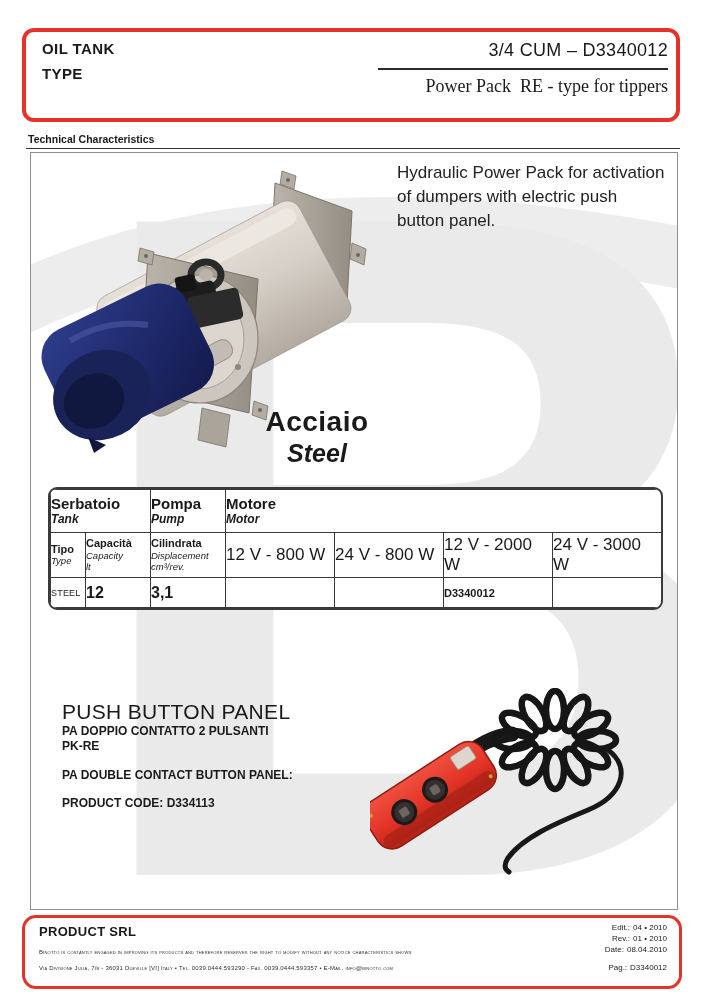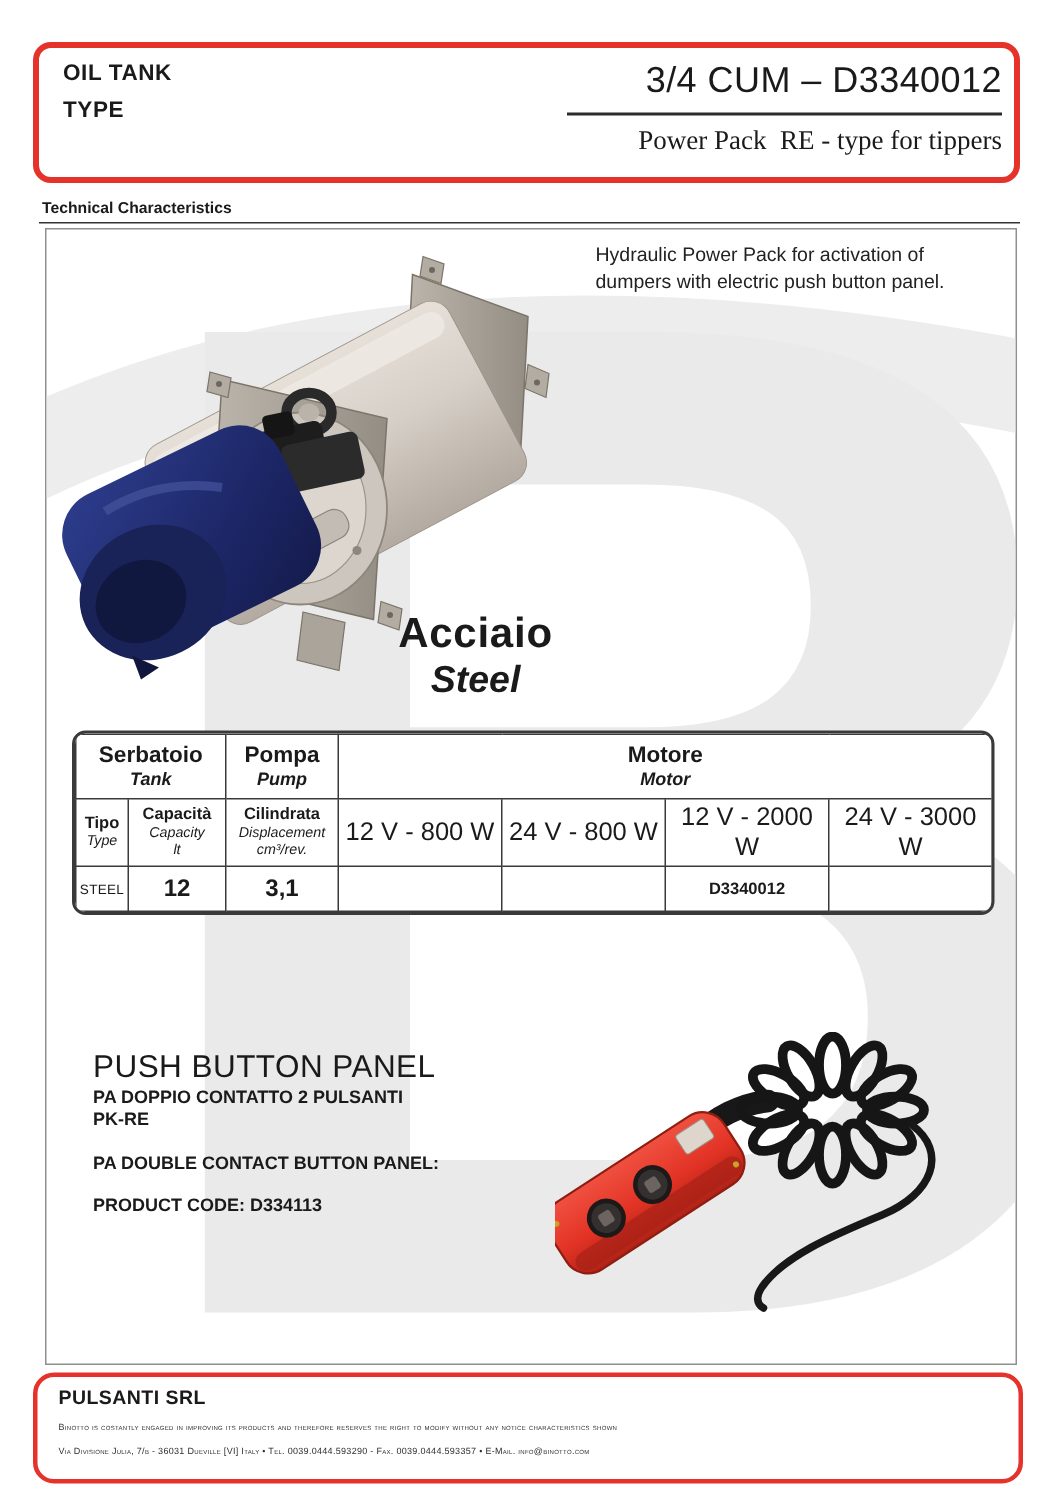--- a/index.html
+++ b/index.html
@@ -9,49 +9,49 @@
     -webkit-font-smoothing:antialiased;
   }
   
   .header-box{
     position:absolute;left:22px;top:28px;width:650px;height:86px;
     border:4px solid #e5332b;border-radius:12px;background:#fff;
   }
   .hdr-title1{position:absolute;left:16px;top:8px;font-size:15px;font-weight:bold;letter-spacing:.4px;}
   .hdr-title2{position:absolute;left:16px;top:33px;font-size:15px;font-weight:bold;letter-spacing:.4px;}
   .hdr-right{position:absolute;right:8px;top:8px;width:290px;text-align:right;}
-  .hdr-code{font-size:24px;letter-spacing:.3px;}
+  .hdr-code{font-size:18px;letter-spacing:.3px;}
   .hdr-rule{border:0;border-top:2px solid #2b2b2b;margin:7px 0 0 0;width:290px;}
   .hdr-sub{font-size:18px;margin-top:6px;white-space:pre-wrap;font-family:Liberation Serif, serif;}
   
   .tech-label{position:absolute;left:28px;top:133px;font-size:10.5px;font-weight:bold;}
   .tech-rule{position:absolute;left:26px;top:148px;width:654px;border-top:1.5px solid #333;}
   
   .content-box{
     position:absolute;left:30px;top:152px;width:646px;height:756px;
     border:1px solid #8f8f8f;overflow:hidden;background:#fff;
   }
   .watermark{position:absolute;left:0;top:0;width:646px;height:756px;z-index:0;}
   
   .intro-desc{
     position:absolute;left:397px;top:161px;width:268px;
-    font-size:13px;line-height:1.4;color:#222;z-index:2;
+    font-size:17px;line-height:1.4;color:#222;z-index:2;
   }
   
   .pack-illus{position:absolute;left:30px;top:153px;width:360px;height:320px;z-index:1;}
   .caption{position:absolute;left:232px;top:406px;width:170px;text-align:center;z-index:2;}
   .caption-it{font-size:28px;font-weight:bold;letter-spacing:.5px;}
   .caption-en{font-size:25px;font-weight:bold;font-style:italic;margin-top:1px;}
   
   .spec-wrap{
     position:absolute;left:48px;top:487px;width:611px;z-index:2;
     border:2px solid #3a3a3a;border-radius:9px;overflow:hidden;background:#fff;
   }
   table.spec{border-collapse:collapse;width:100%;table-layout:fixed;}
-  table.spec th,table.spec td{border:1px solid #3a3a3a;padding:0;text-align:center;vertical-align:middle;}
+  table.spec th,table.spec td{border:1px solid #3a3a3a;padding:0;text-align:left;vertical-align:middle;}
   tr.group-row th{height:42px;}
   tr.col-row th{height:44px;font-weight:normal;}
   tr.data-row td{height:29px;}
   .g-main{font-size:15px;font-weight:bold;line-height:1.1;}
   .g-sub{font-size:12px;font-style:italic;line-height:1.1;}
   .c-main{font-size:11px;font-weight:bold;line-height:1.2;}
   .c-sub{font-size:9.5px;font-style:italic;line-height:1.15;}
   .c-volt{font-size:17px;}
   .d-type{font-size:9px;letter-spacing:.2px;}
   .d-num{font-size:16px;font-weight:bold;}
@@ -293,16 +293,34 @@
     <circle cx="28" cy="107" r="11.5" fill="#353030" stroke="#1d1919" stroke-width="3"></circle>
     <rect x="23.5" y="102.5" width="9" height="9" rx="2" fill="#6b6460"></rect>
     <circle cx="66" cy="105" r="11.5" fill="#353030" stroke="#1d1919" stroke-width="3"></circle>
     <rect x="61.5" y="100.5" width="9" height="9" rx="2" fill="#6b6460"></rect>
     <circle cx="-2" y="0" cy="92" r="2" fill="#c9a227"></circle>
     <circle cx="120" cy="124" r="2" fill="#c9a227"></circle>
   </g>
 </svg>
 
 <div class="footer-box">
-  <div class="ft-company">PULSANTI SRL</div>
+  <div class="ft-company">PRODUCT SRL</div>
   <div class="ft-disclaimer">Binotto is costantly engaged in improving its products and therefore reserves the right to modify without any notice characteristics shown</div>
   <div class="ft-address">Via Divisione Julia, 7/b - 36031 Dueville [VI] Italy • Tel. 0039.0444.593290 - Fax. 0039.0444.593357 • E-Mail. info@binotto.com</div>
+  <div class="ft-meta">
+    <div class="ft-row">
+      <span>Edit.:</span>
+      <span>04 • 2010</span>
+    </div>
+    <div class="ft-row">
+      <span>Rev.:</span>
+      <span>01 • 2010</span>
+    </div>
+    <div class="ft-row">
+      <span>Date:</span>
+      <span>08.04.2010</span>
+    </div>
+    <div class="ft-row ft-pag">
+      <span>Pag.:</span>
+      <span>D3340012</span>
+    </div>
+  </div>
 </div>
 
 </body></html>

